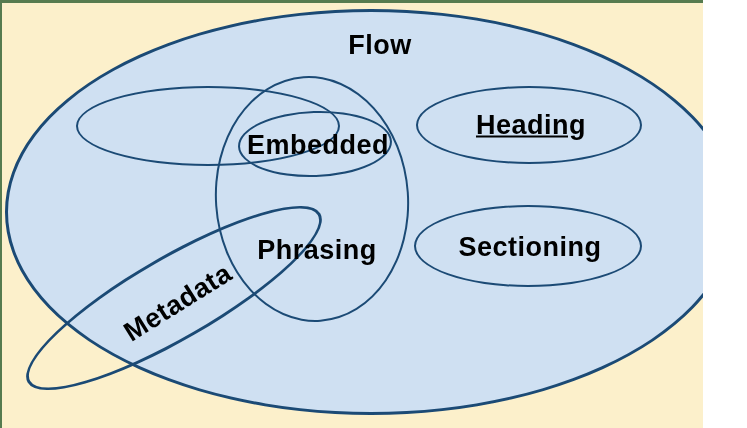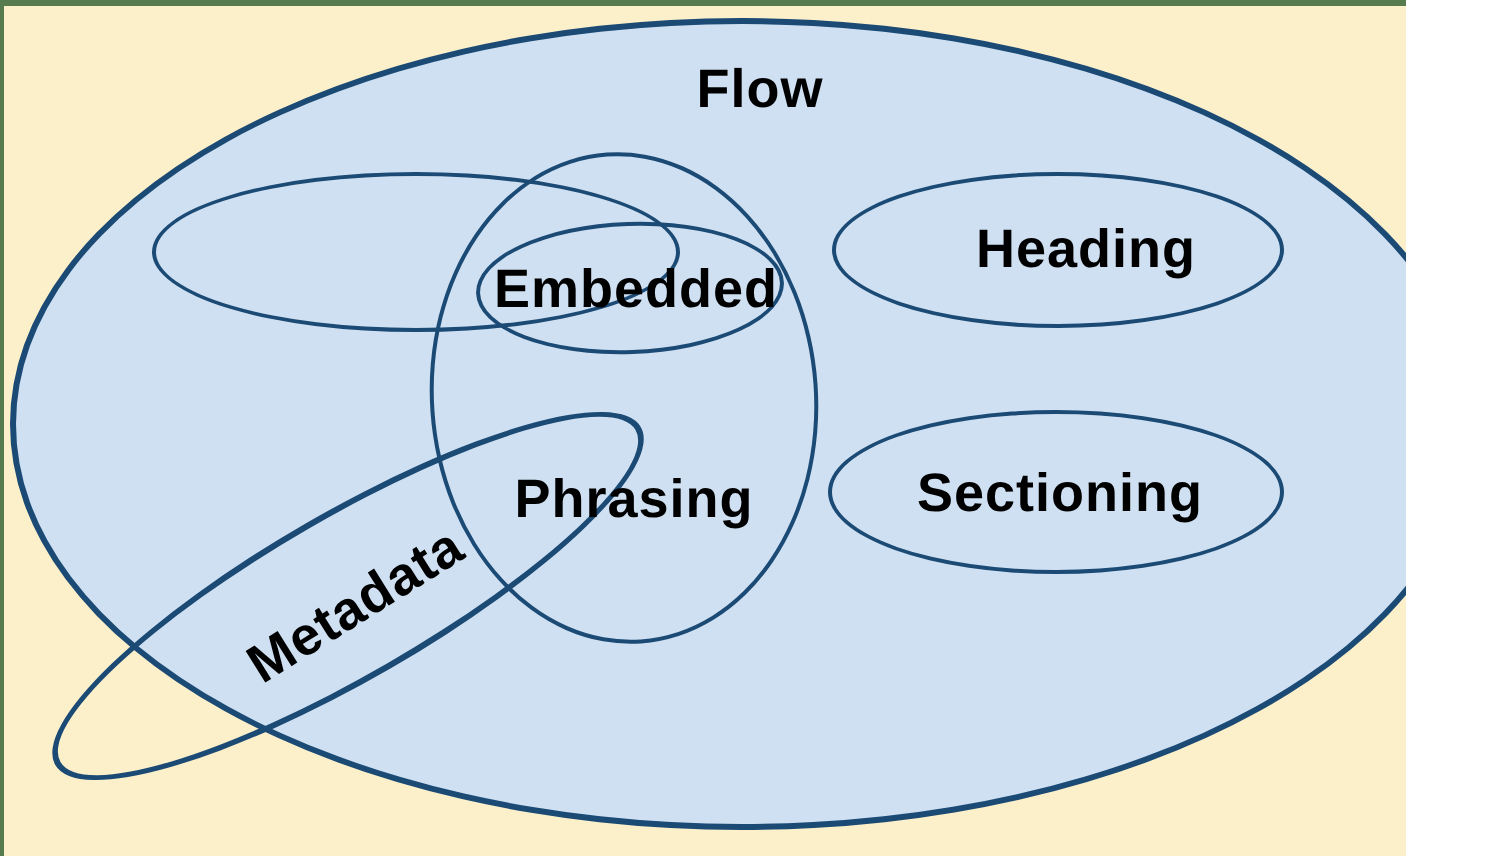--- a/index.html
+++ b/index.html
@@ -52,21 +52,21 @@
     transform: translate(-50%, -50%);
     font-size: 27px;
     font-weight: 700;
     color: var(--label_text);
     white-space: nowrap;
     letter-spacing: 0.5px;
   }
   .label-flow        { left: 378px; top: 42px; }
   .label-interactive { left: 165px; top: 123px; }
   .label-embedded    { left: 316px; top: 142px; }
-  .label-heading     { left: 541px; top: 122px; }
+  .label-heading     { left: 529px; top: 122px; text-decoration: underline; }
   .label-phrasing    { left: 315px; top: 247px; }
   .label-sectioning  { left: 528px; top: 244px; }
   .label-metadata    { left: 176px; top: 300px; transform: translate(-50%, -50%) rotate(-32deg); }
 </style>
 </head>
 <body>
 
 <div class="canvas">
 
   <div class="ellipse flow-ellipse"></div>

